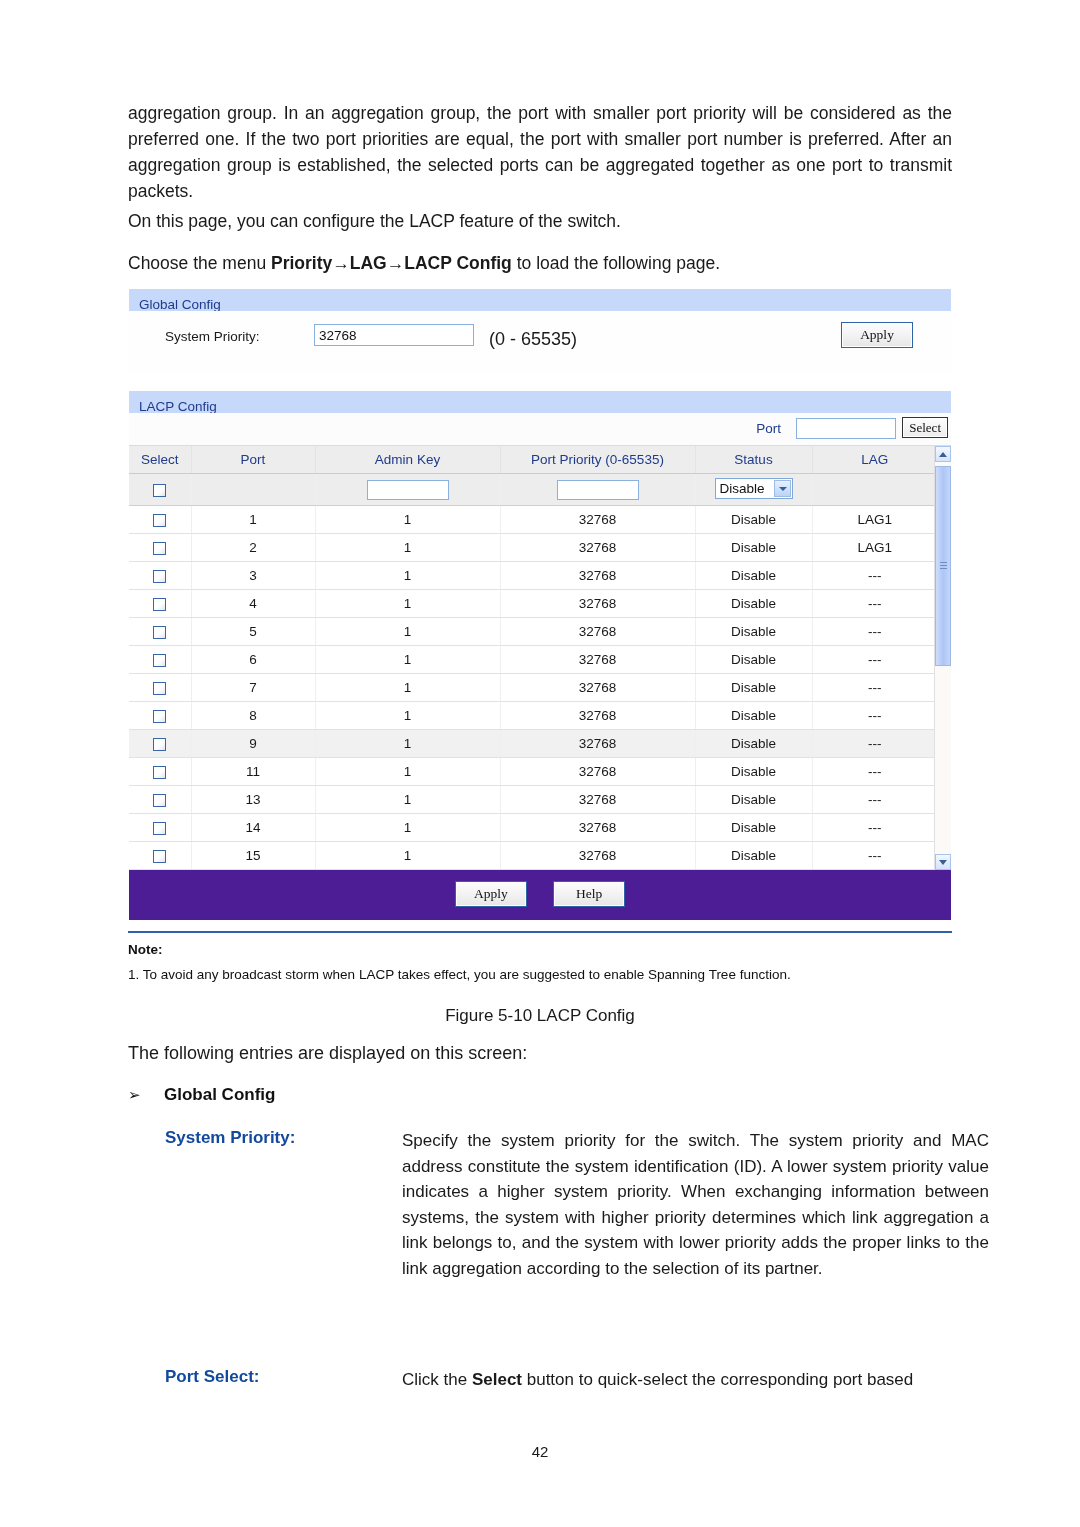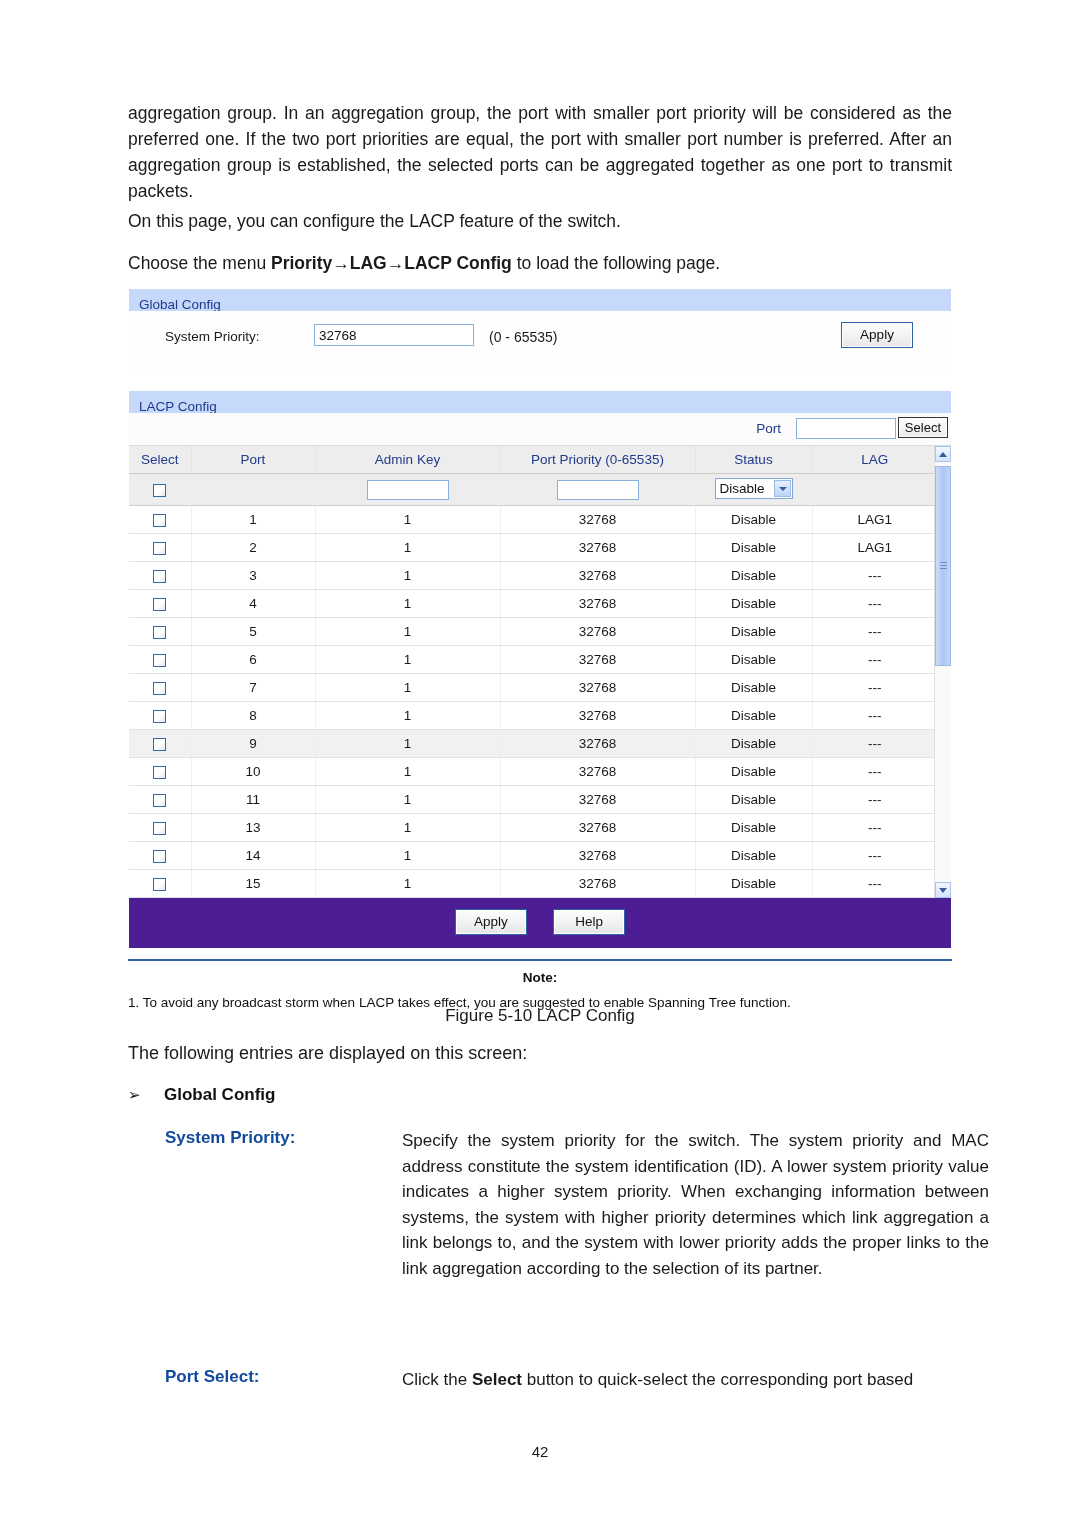--- a/index.html
+++ b/index.html
@@ -90,29 +90,29 @@
     font-size: 13.5px;
     font-family: "Liberation Sans", sans-serif;
     padding: 0 4px;
     box-sizing: border-box;
     color: #111;
   }
   .gc-range {
     position: absolute;
     left: 360px;
     top: 18px;
-    font-size: 14px;
+    font-size: 18px;
     color: #1a1a1a;
   }
 
   .btn {
     border: 1px solid #2f63a8;
     background: linear-gradient(to bottom, #fdfdfd 0%, #f2f2f2 55%, #e6e6e6 100%);
     font-size: 13.5px;
-    font-family: Liberation Sans, sans-serif;
+    font-family: Liberation Serif, serif;
     color: #111;
     padding: 3px 10px;
     cursor: pointer;
     box-shadow: inset 0 0 0 1px #ffffff;
     line-height: 16px;
   }
   .btn-apply-global {
     position: absolute;
     right: 38px;
     top: 11px;
@@ -321,21 +321,21 @@
     border-top: 2px solid #2f63a8;
     margin-top: 10px;
     width: 824px;
   }
   .note-block {
     font-size: 13.5px;
     color: #111;
     line-height: 25px;
     padding-top: 4px;
   }
-  .note-title { font-weight: bold; text-align: center; }
+  .note-title { font-weight: bold; }
 
   .fig-caption {
     position: absolute;
     left: 128px;
     top: 1006px;
     width: 824px;
     text-align: center;
     font-size: 17px;
     color: #1a1a1a;
   }
@@ -548,28 +548,20 @@
                 <tr class="row-hl">
                   <td><span class="cb"></span></td>
                   <td>9</td>
                   <td>1</td>
                   <td>32768</td>
                   <td>Disable</td>
                   <td style="border-right: none;">---</td>
                 </tr>
                 <tr>
                   <td><span class="cb"></span></td>
-                  <td>10</td>
-                  <td>1</td>
-                  <td>32768</td>
-                  <td>Disable</td>
-                  <td style="border-right: none;">---</td>
-                </tr>
-                <tr>
-                  <td><span class="cb"></span></td>
                   <td>11</td>
                   <td>1</td>
                   <td>32768</td>
                   <td>Disable</td>
                   <td style="border-right: none;">---</td>
                 </tr>
                 <tr>
                   <td><span class="cb"></span></td>
                   <td>13</td>
                   <td>1</td>

